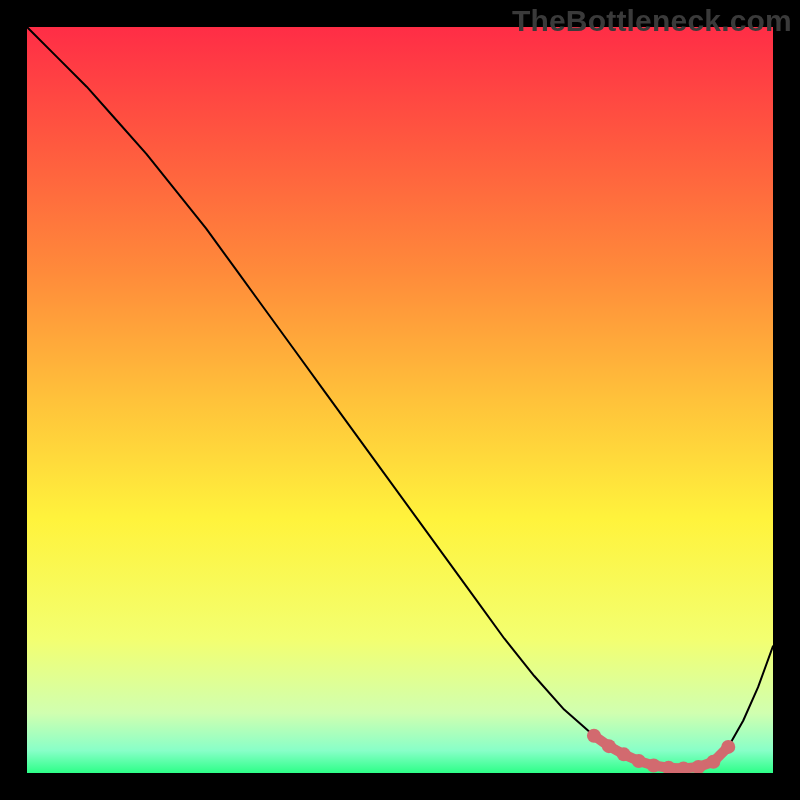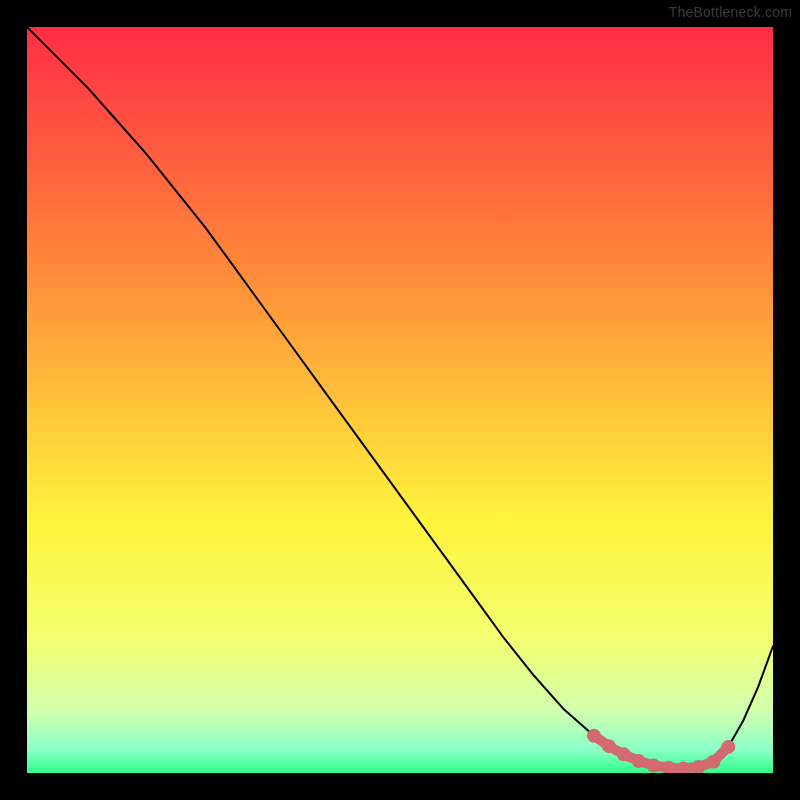--- a/index.html
+++ b/index.html
@@ -8,22 +8,22 @@
     position: relative;
     width: 800px;
     height: 800px;
     background: #000;
   }
   .watermark {
     position: absolute;
     top: 4px;
     right: 8px;
     font-family: Arial, Helvetica, sans-serif;
-    font-size: 14px;
-    font-weight: 400;
+    font-size: 30px;
+    font-weight: 700;
     color: #3a3a3a;
     letter-spacing: 0.2px;
     z-index: 10;
     user-select: none;
   }
   .plot {
     position: absolute;
     left: 27px;
     top: 27px;
     width: 746px;

